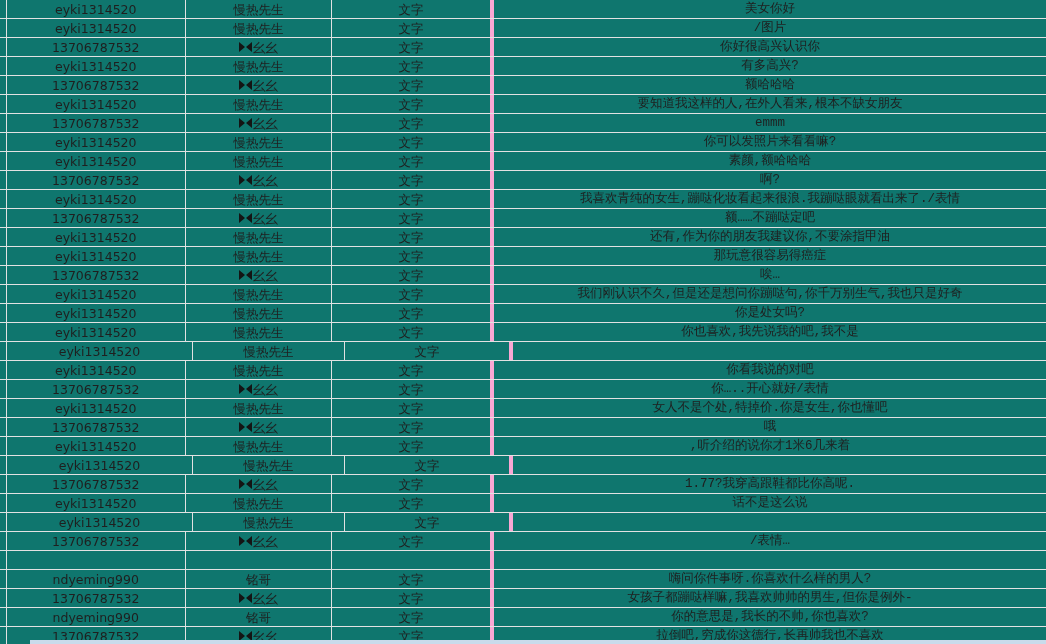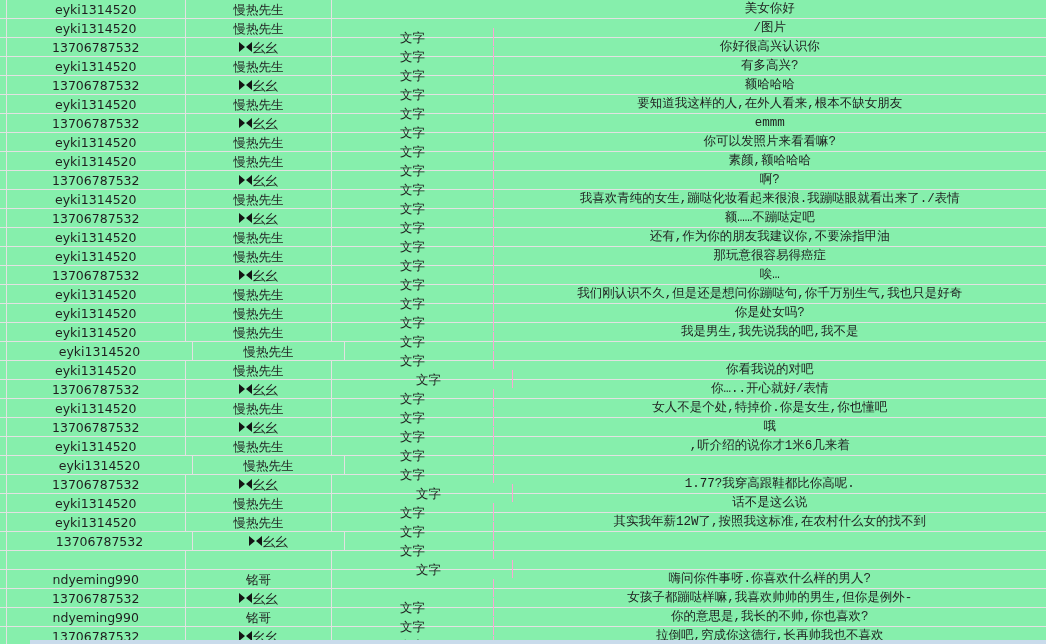--- a/index.html
+++ b/index.html
@@ -2,36 +2,36 @@
 <html><head>
 <meta charset="utf-8">
 <style>
   html,body{margin:0;padding:0;}
   body{
     width:1046px;height:644px;overflow:hidden;background:#ffffff;
     font-family:"DejaVu Sans","Liberation Sans",sans-serif;
     -webkit-font-smoothing:antialiased;
   }
   .sheet{
-    position:relative;width:1046px;height:644px;overflow:hidden;background:#86efac;
+    position:relative;width:1046px;height:644px;overflow:hidden;background:#0f766e;
   }
   .row{
     display:flex;height:19px;box-sizing:border-box;
     border-bottom:1px solid #e2e2e2;
   }
   .cell{
     box-sizing:border-box;height:100%;
     display:flex;align-items:center;justify-content:center;
     font-size:12.5px;color:#1f1f1f;white-space:nowrap;overflow:visible;
     line-height:19px;
   }
   .cell-a   {width:7px;  border-right:1px solid #e2e2e2;}
   .cell-id  {width:186px;border-right:1px solid #e2e2e2;}
   .cell-name{width:152px;border-right:1px solid #e2e2e2;align-items:center;}
-  .cell-type{width:168px;border-right:1px solid #f9a8d4;margin-top:28px;}
+  .cell-type{width:168px;border-right:4px solid #f9a8d4;}
   .cell-msg {width:574px;font-family:Liberation Mono, monospace;}
   
   .emoji-glyph{
     display:inline-block;position:relative;width:13px;height:10px;
     margin-right:1px;vertical-align:-1px;
   }
   .emoji-glyph::before{
     content:"";position:absolute;left:0;top:0;width:0;height:0;
     border-left:6px solid #141414;border-top:5px solid transparent;border-bottom:5px solid transparent;
   }
@@ -224,21 +224,21 @@
     <div class="cell cell-msg">你是处女吗?</div>
   </div>
 
   <div class="row">
     <div class="cell cell-a"></div>
     <div class="cell cell-id">eyki1314520</div>
     <div class="cell cell-name">
           <span>慢热先生</span>
         </div>
     <div class="cell cell-type">文字</div>
-    <div class="cell cell-msg">我是男生,我先说我的吧,我不是</div>
+    <div class="cell cell-msg">你也喜欢,我先说我的吧,我不是</div>
   </div>
 
   <div class="row">
     <div class="cell cell-a"></div>
     <div class="cell cell-id">eyki1314520</div>
     <div class="cell cell-name">
           <span>慢热先生</span>
         </div>
     <div class="cell cell-type">文字</div>
   </div>
@@ -325,31 +325,31 @@
     <div class="cell cell-msg">话不是这么说</div>
   </div>
 
   <div class="row">
     <div class="cell cell-a"></div>
     <div class="cell cell-id">eyki1314520</div>
     <div class="cell cell-name">
           <span>慢热先生</span>
         </div>
     <div class="cell cell-type">文字</div>
-    <div class="cell cell-msg">其实我年薪12W了,按照我这标准,在农村什么女的找不到</div>
-  </div>
-
-  <div class="row">
-    <div class="cell cell-a"></div>
-    <div class="cell cell-id">13706787532</div>
-    <div class="cell cell-name">
-          <span class="emoji-glyph"></span>
-          <span>幺幺</span>
-        </div>
-    <div class="cell cell-type">文字</div>
+  </div>
+
+  <div class="row">
+    <div class="cell cell-a"></div>
+    <div class="cell cell-id">13706787532</div>
+    <div class="cell cell-name">
+          <span class="emoji-glyph"></span>
+          <span>幺幺</span>
+        </div>
+    <div class="cell cell-type">文字</div>
+    <div class="cell cell-msg">/表情…</div>
   </div>
 
   <div class="row">
     <div class="cell cell-a"></div>
     <div class="cell cell-id"></div>
     <div class="cell cell-name">
           <span></span>
         </div>
     <div class="cell cell-type"></div>
     <div class="cell cell-msg"></div>

